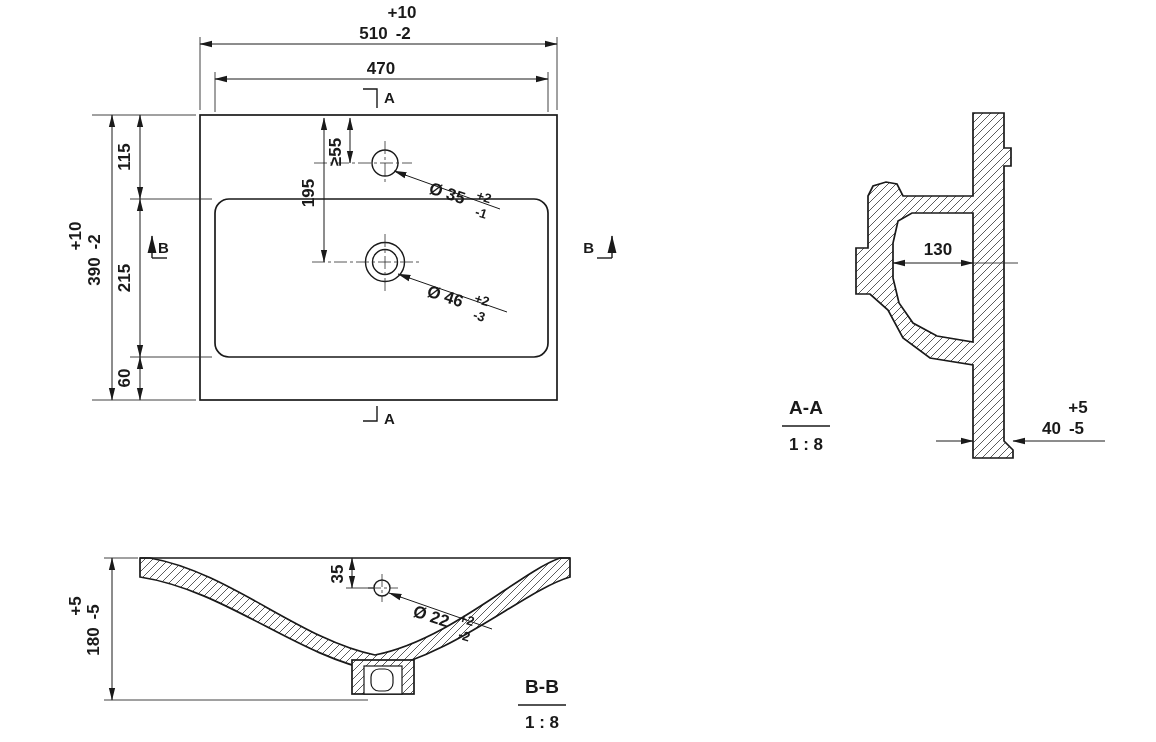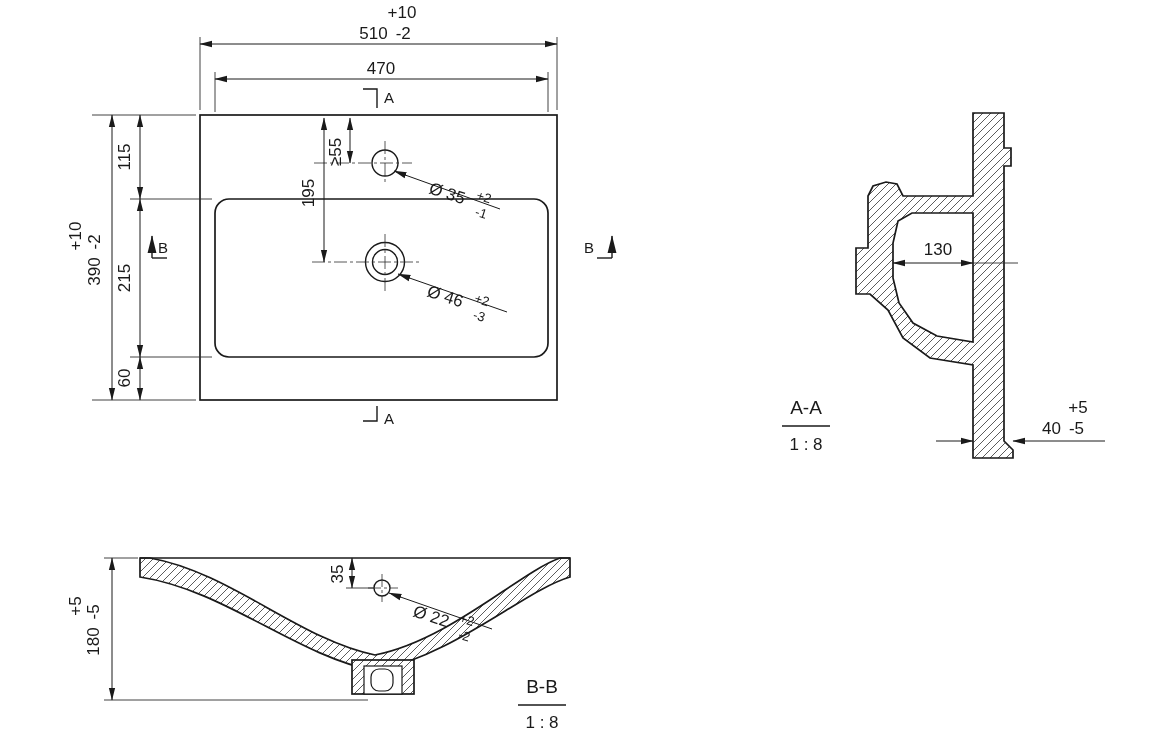--- a/index.html
+++ b/index.html
@@ -1,16 +1,16 @@
 <!DOCTYPE html>
 <html><head>
 <meta charset="utf-8">
 <style>
   html,body{margin:0;padding:0;background:#ffffff;}
-  .stage{position:relative;width:1156px;height:742px;background:#ffffff;overflow:hidden;}
+  .stage{position:relative;width:1156px;height:742px;background:#ffffff;overflow:hidden;font-weight:bold;}
   svg{position:absolute;left:0;top:0;}
   text{font-family:"Liberation Sans","DejaVu Sans",sans-serif;fill:#1a1a1a;}
   .t17{font-size:17px;}
   .t13{font-size:13px;}
   .t15{font-size:15px;}
   .t19{font-size:19px;}
   .ln{stroke:#1a1a1a;stroke-width:1.7;fill:none;}
   .ln2{stroke:#1a1a1a;stroke-width:1.4;fill:none;}
   .ext{stroke:#2e2e2e;stroke-width:0.9;fill:none;}
   .dim{stroke:#1a1a1a;stroke-width:1;fill:none;}

